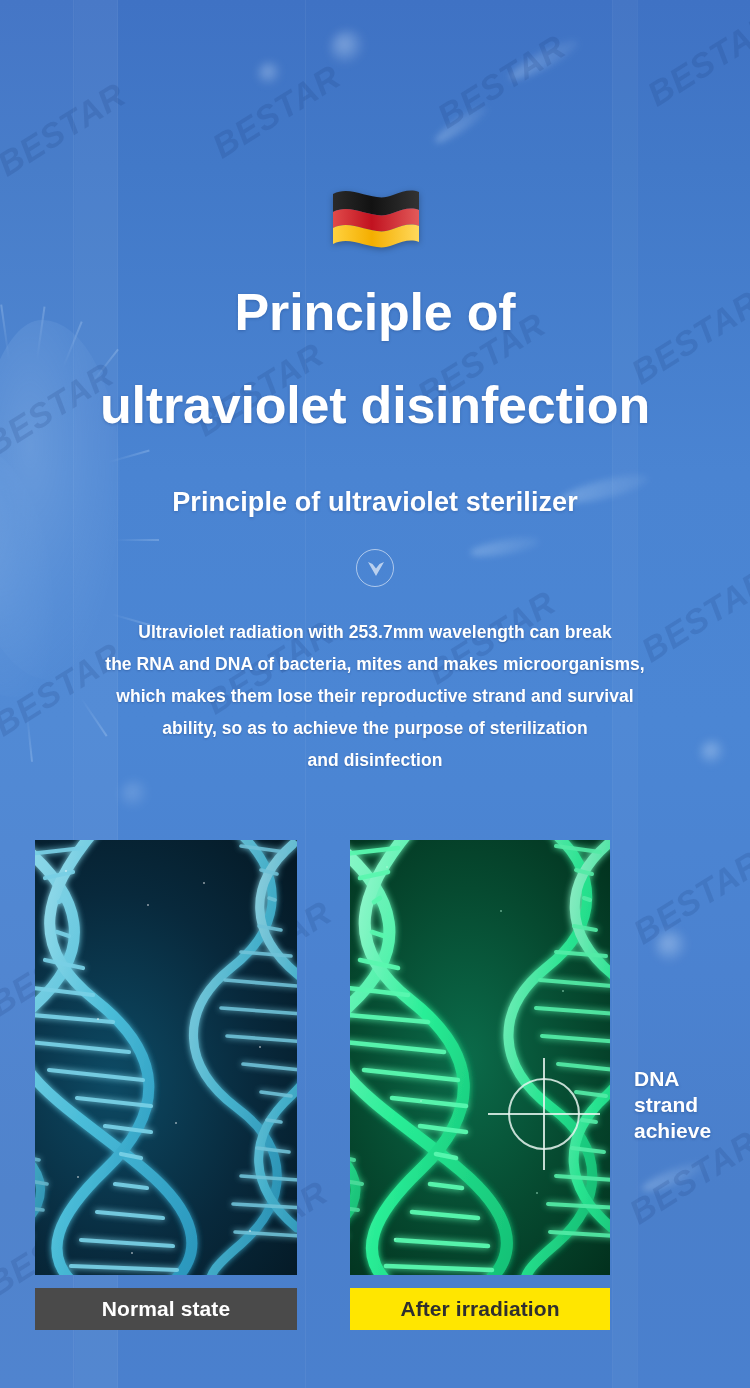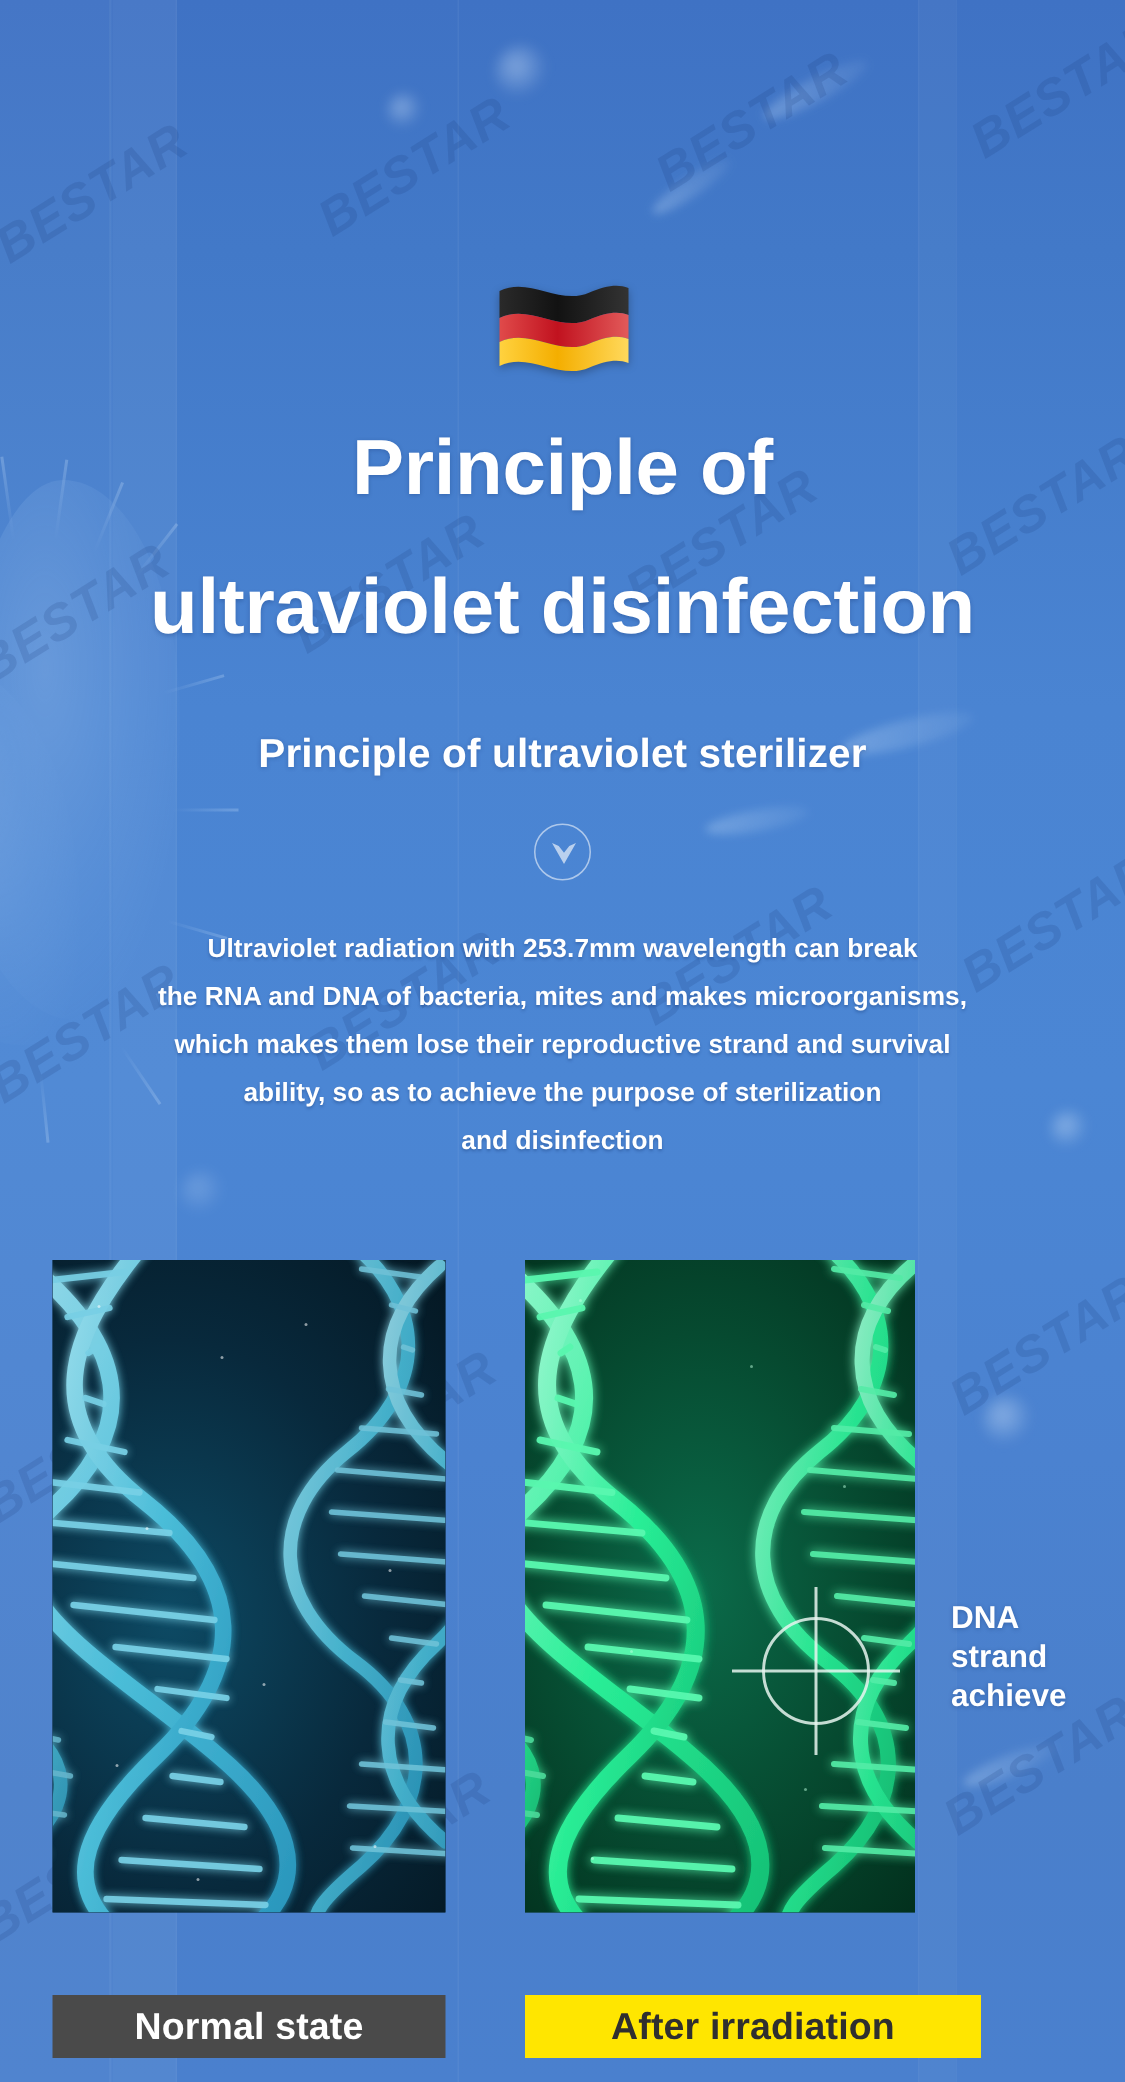--- a/index.html
+++ b/index.html
@@ -216,33 +216,32 @@
   .break-label span { display:block; }
 
   
   .caption {
     position:absolute;
     top:1288px;
     height:42px;
     display:flex;
     align-items:center;
     justify-content:center;
-    font-size:25px;
+    font-size:21px;
     font-weight:bold;
     z-index:5;
     letter-spacing:0.1px;
-    margin-top:42px;
   }
   .caption-left {
     left:35px; width:262px;
     background:#4a4a4a;
     color:#ffffff;
   }
   .caption-right {
-    left:350px; width:304px;
+    left:350px; width:260px;
     background:#ffe600;
     color:#2f2f2f;
   }
 </style>
 </head>
 <body>
 
 <div class="page">
 
   <div class="seams">

